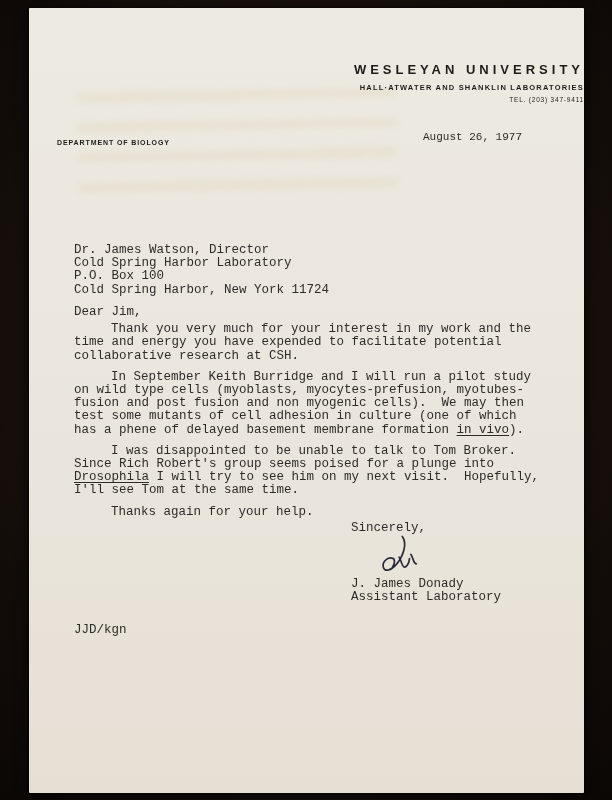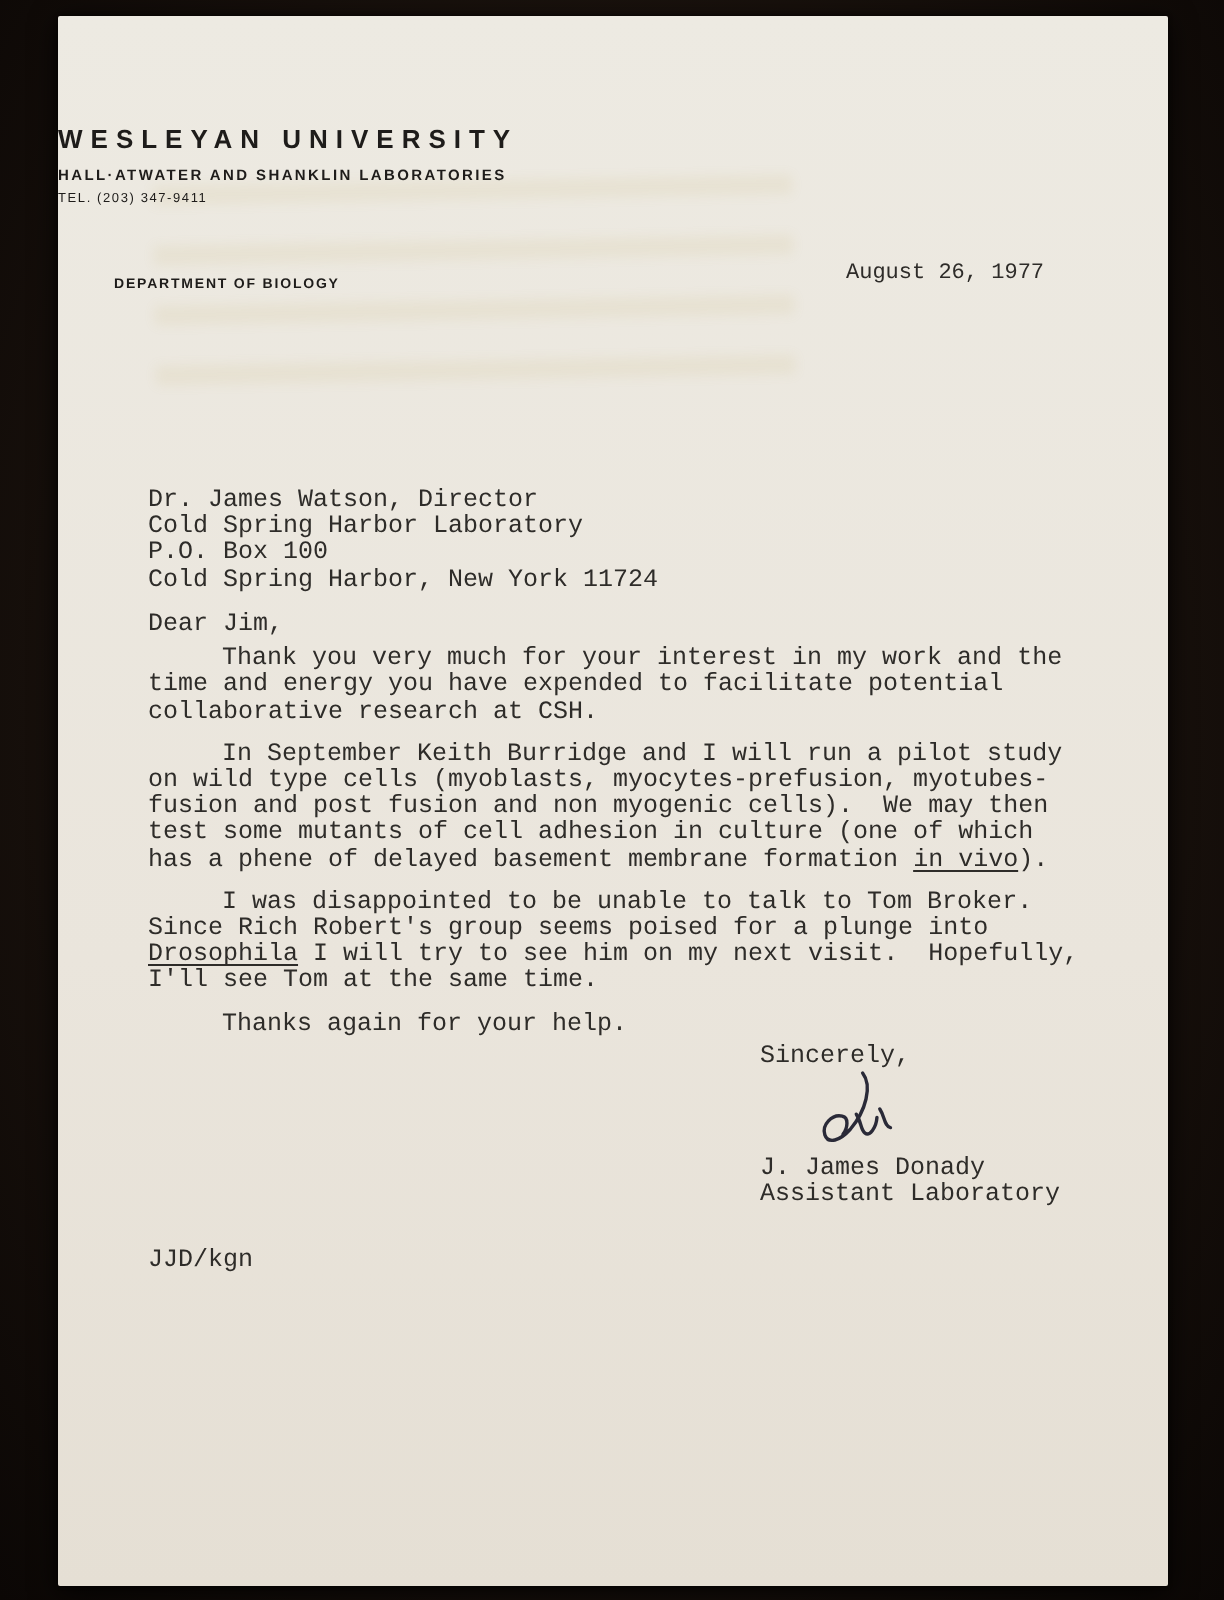--- a/index.html
+++ b/index.html
@@ -21,21 +21,21 @@
   }
   
   .ghost {
     position: absolute; left: 48px; top: 74px; width: 320px; height: 118px;
     opacity: 0.14; filter: blur(3px); transform: scaleX(-1) rotate(1deg);
     background:
       repeating-linear-gradient(180deg, rgba(186,162,78,0) 0 8px, rgba(186,162,78,0.65) 8px 18px, rgba(186,162,78,0) 18px 30px);
     pointer-events: none;
   }
   .letterhead {
-    position: absolute; left: 0; right: 0; top: 54px; text-align: left;
+    position: absolute; left: 0; right: 0; top: 54px; text-align: right;
     color: var(--letterhead_ink, #1e1c1a);
   }
   .lh-univ { font-size: 13px; font-weight: 700; letter-spacing: 4px; }
   .lh-loc  { font-size: 9px;  font-weight: 700; letter-spacing: 2.3px; margin-top: 6px; }
   .lh-labs { font-size: 7.5px; font-weight: 600; letter-spacing: 1.2px; margin-top: 6px; }
   .lh-tel  { font-size: 6.5px; font-weight: 400; letter-spacing: 0.8px; margin-top: 4px; }
   .dept {
     position: absolute; left: 28px; top: 131px;
     font-size: 7px; font-weight: 700; letter-spacing: 0.9px;
     color: var(--letterhead_ink, #1e1c1a);
@@ -45,21 +45,21 @@
   .recipient { position: absolute; left: 45px; top: 236px; font-size: 12.5px; line-height: 13.2px; }
   .letter-body {
     position: absolute; left: 45px; top: 298px; width: 505px;
     font-size: 12.5px; line-height: 13.2px;
   }
   .letter-body p { margin: 0 0 8px 0; white-space: pre-wrap; }
   .salutation { margin-bottom: 4px !important; }
   .para { text-indent: 37px; }
   .u { text-decoration: underline; text-underline-offset: 2px; }
   .struck { text-decoration: overline; }
-  .closing { position: absolute; left: 322px; top: 514px; font-size: 12.5px; line-height: 13.2px; margin-left: 29px; }
+  .closing { position: absolute; left: 322px; top: 514px; font-size: 12.5px; line-height: 13.2px; }
   .signature-wrap { height: 44px; margin-left: 20px; margin-top: -1px; }
   .signature-wrap svg { display: block; }
   .initials { position: absolute; left: 45px; top: 615px; font-size: 12.5px; }
 </style>
 </head>
 <body>
 
 <div class="scene">
   <div class="paper">
 

